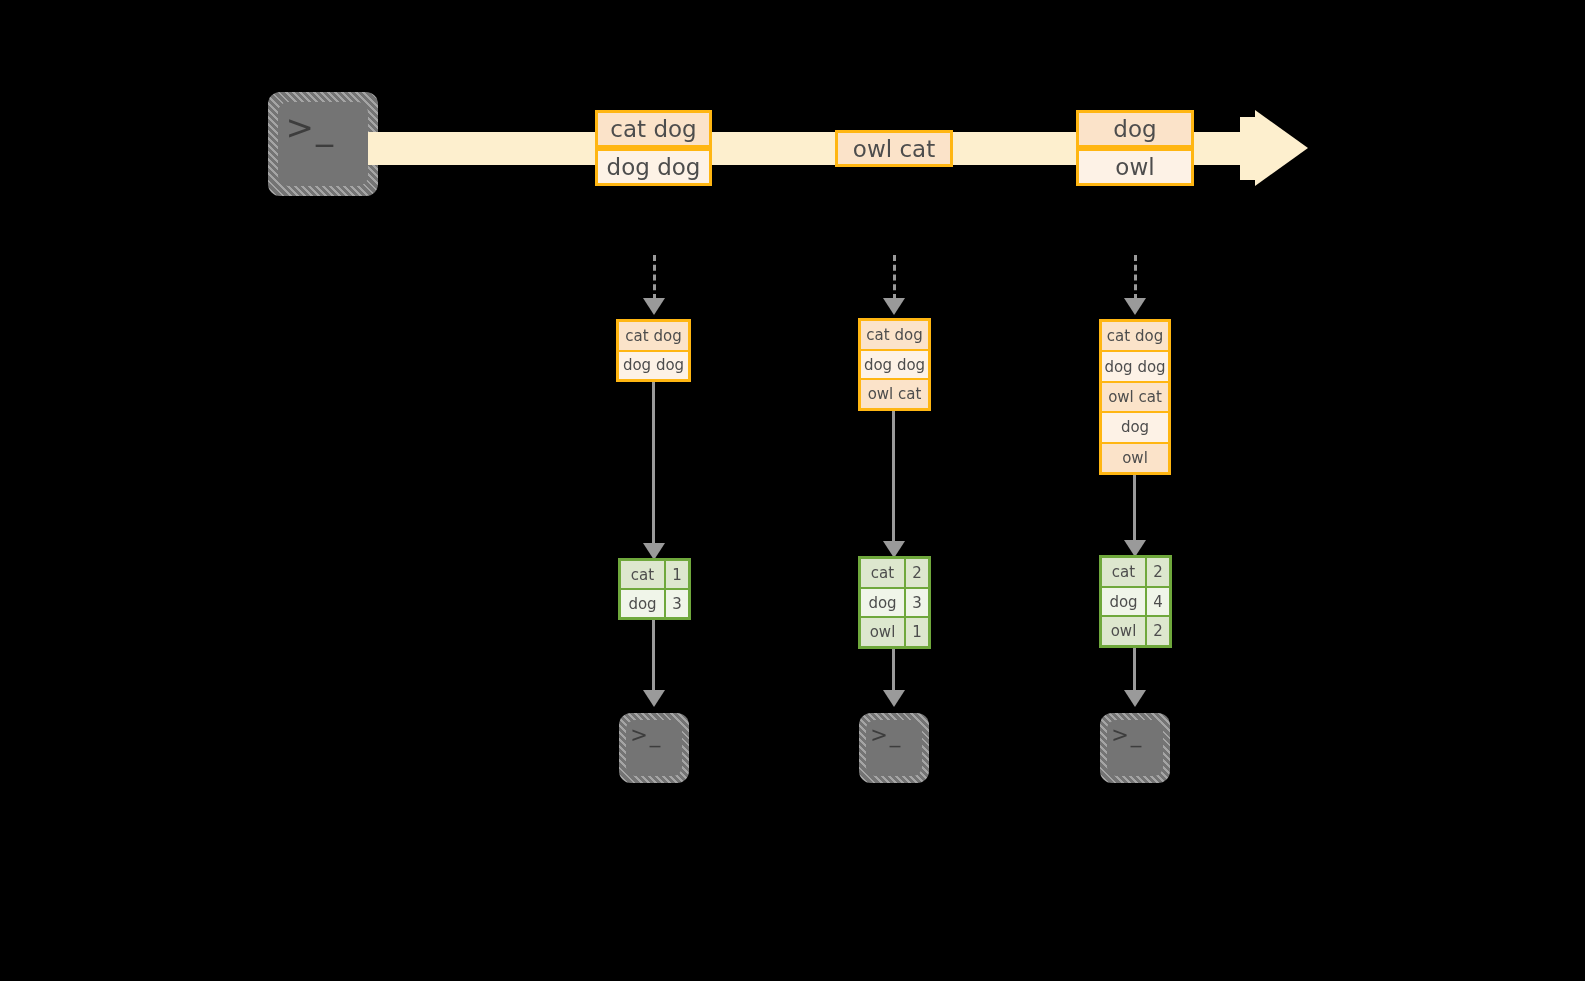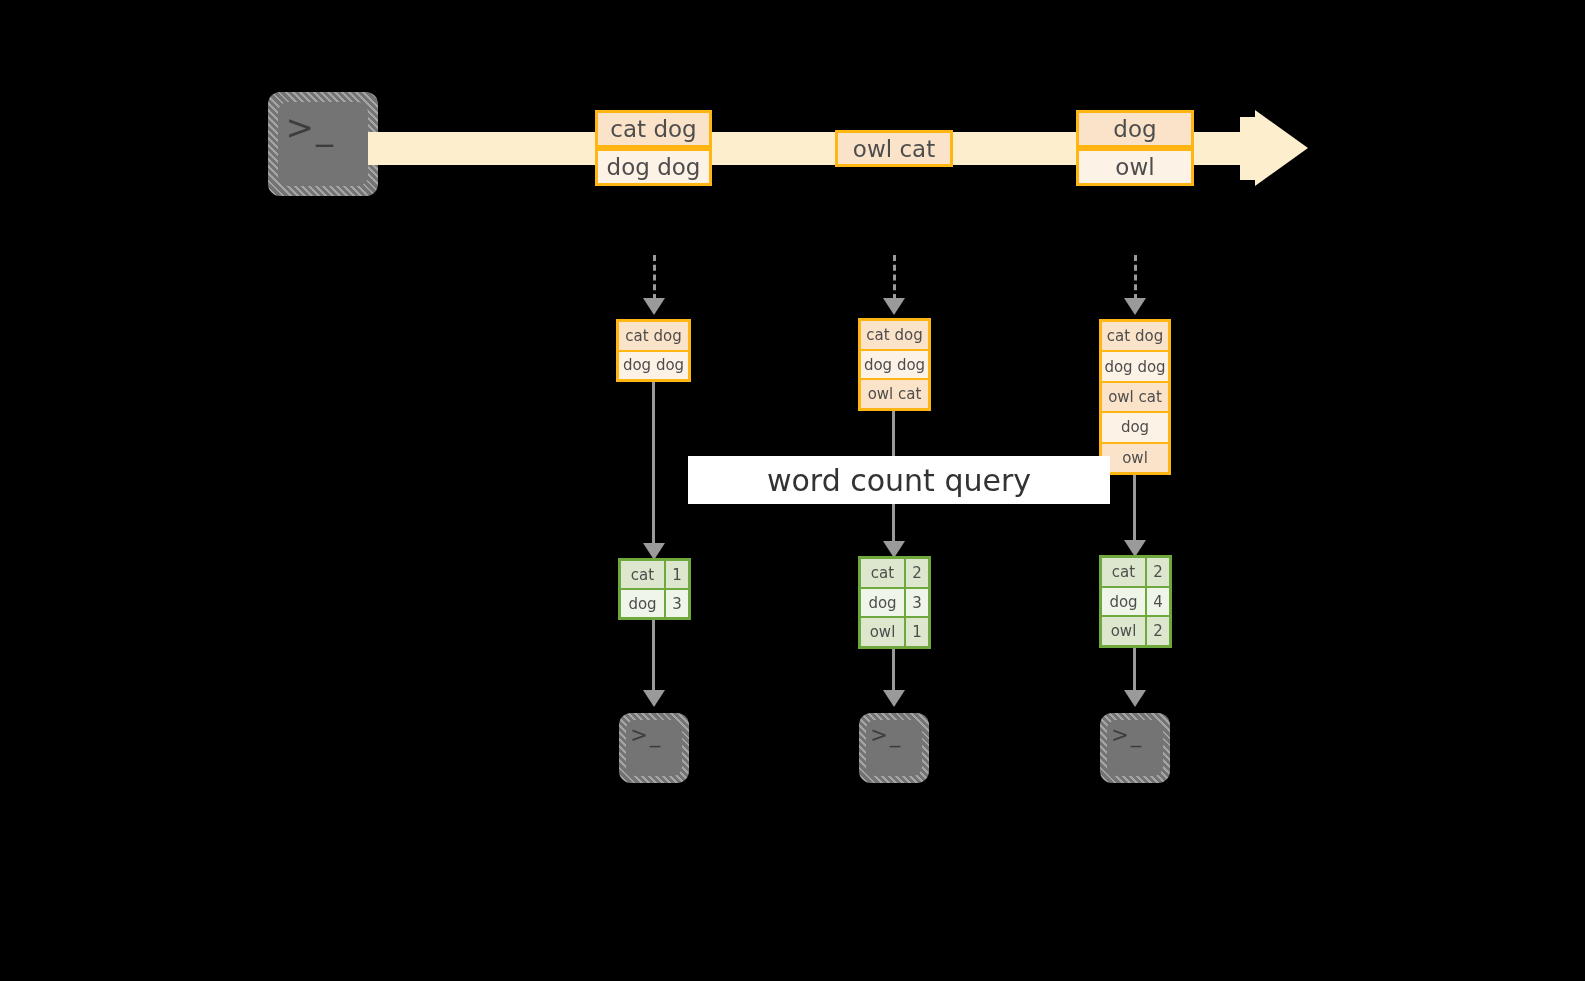--- a/index.html
+++ b/index.html
@@ -300,17 +300,14 @@
       <div class="gcnt" style="flex:1;">2</div>
     </div>
   </div>
   <div class="vline" style="left:1133px; top:648px; height:48px;"></div>
   <div class="vhead" style="left:1124px; top:690px;"></div>
   <div class="terminal small" style="left:1100px; top:713px; width:70px; height:70px;">
     <div class="inner"></div>
     <div class="prompt">&gt;_</div>
   </div>
 
-  <div class="qlabel" style="left:688px; top:456px; width:422px; height:48px;">
-    <span>word count query</span>
-  </div>
 
 </div>
 
 </body></html>

